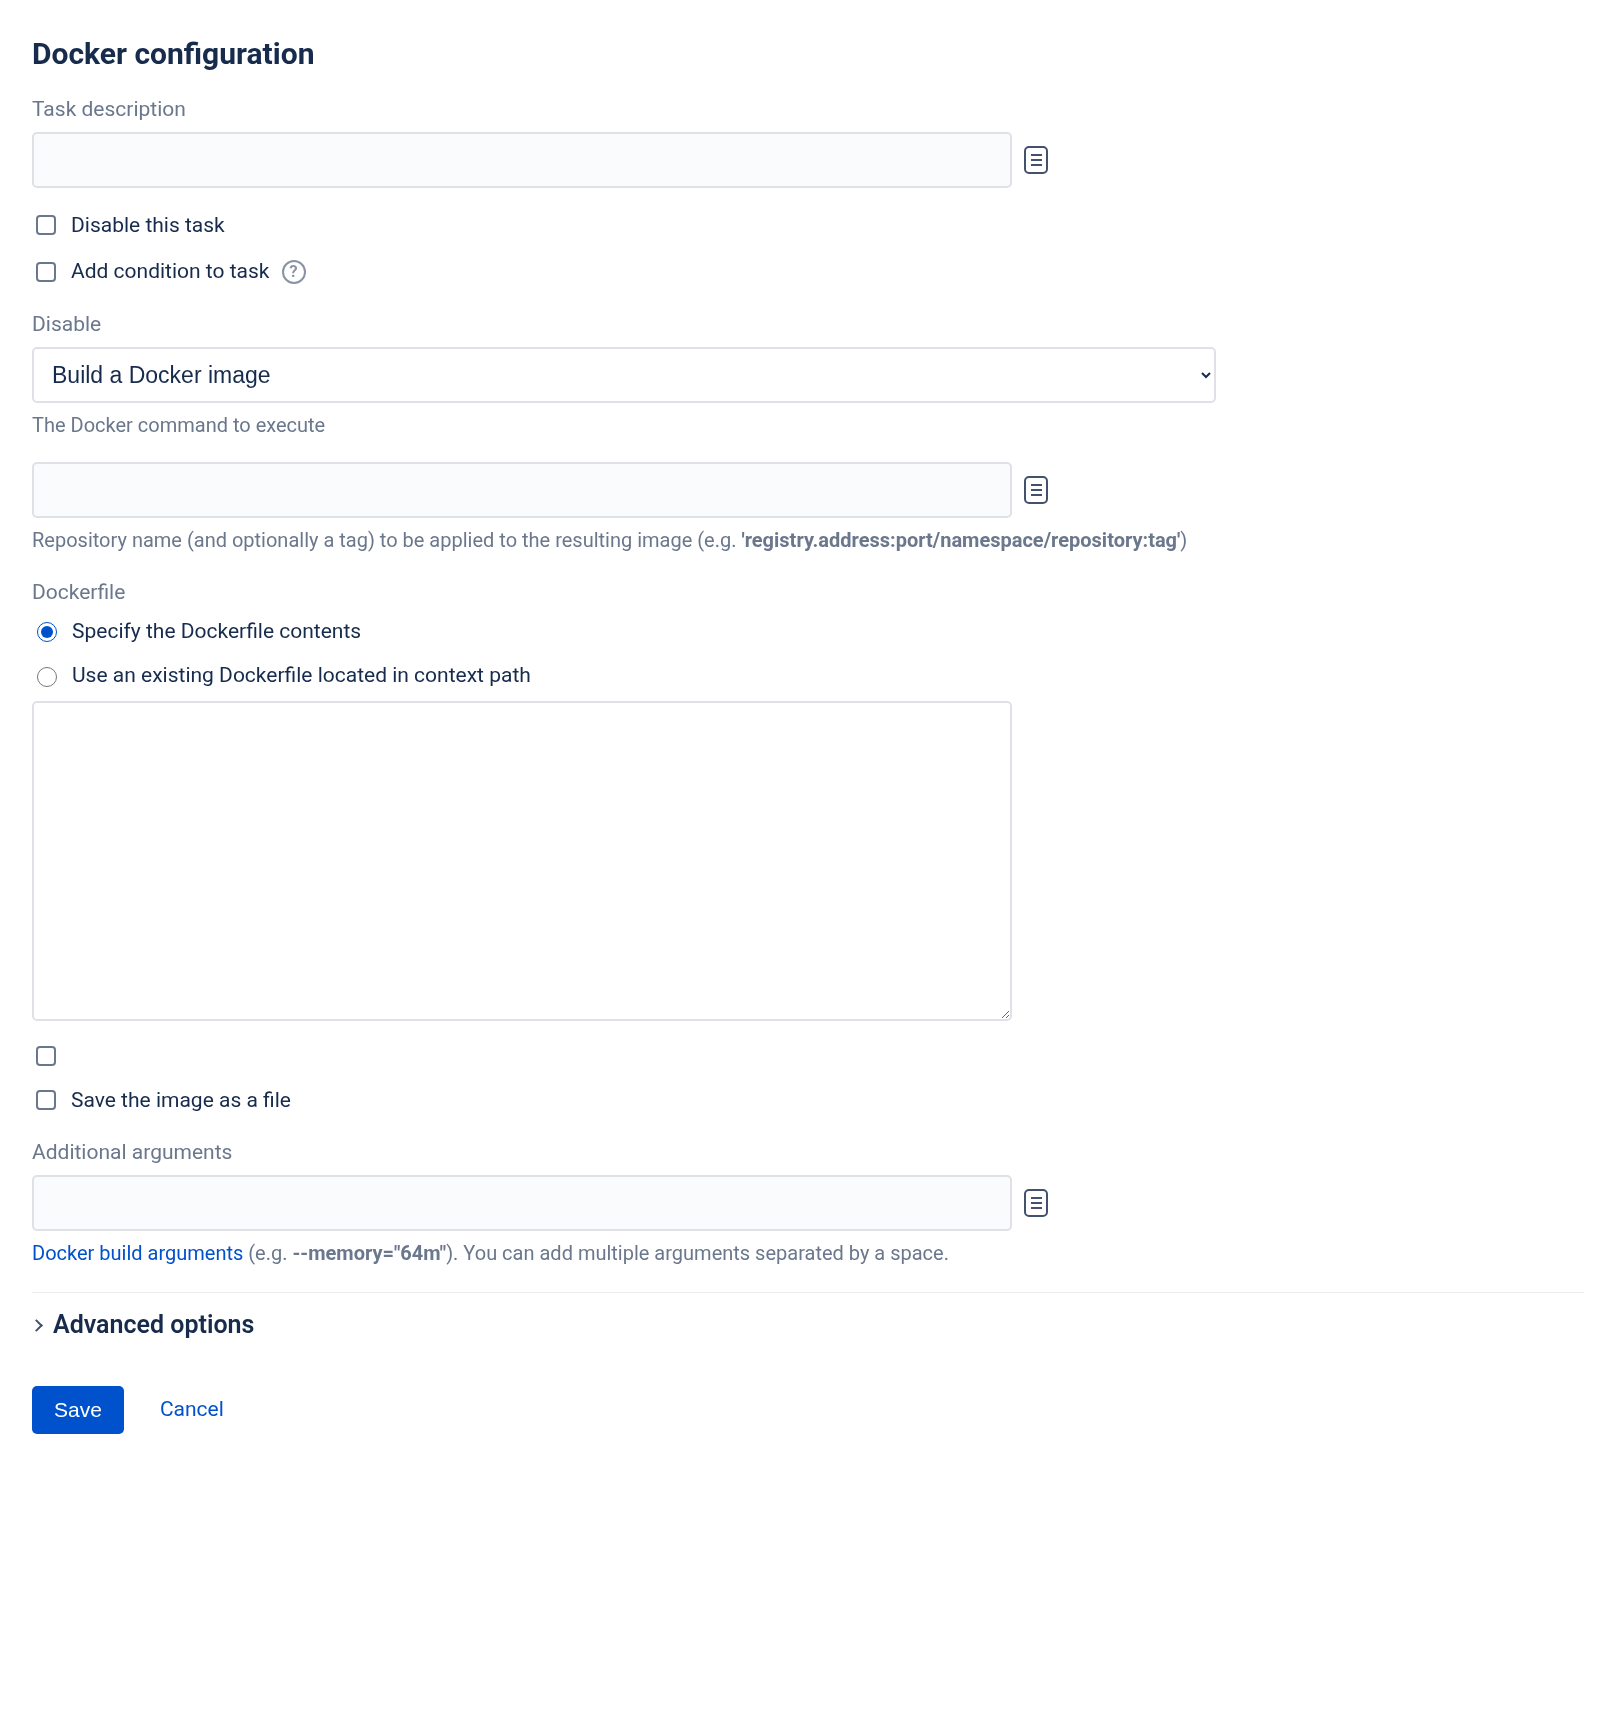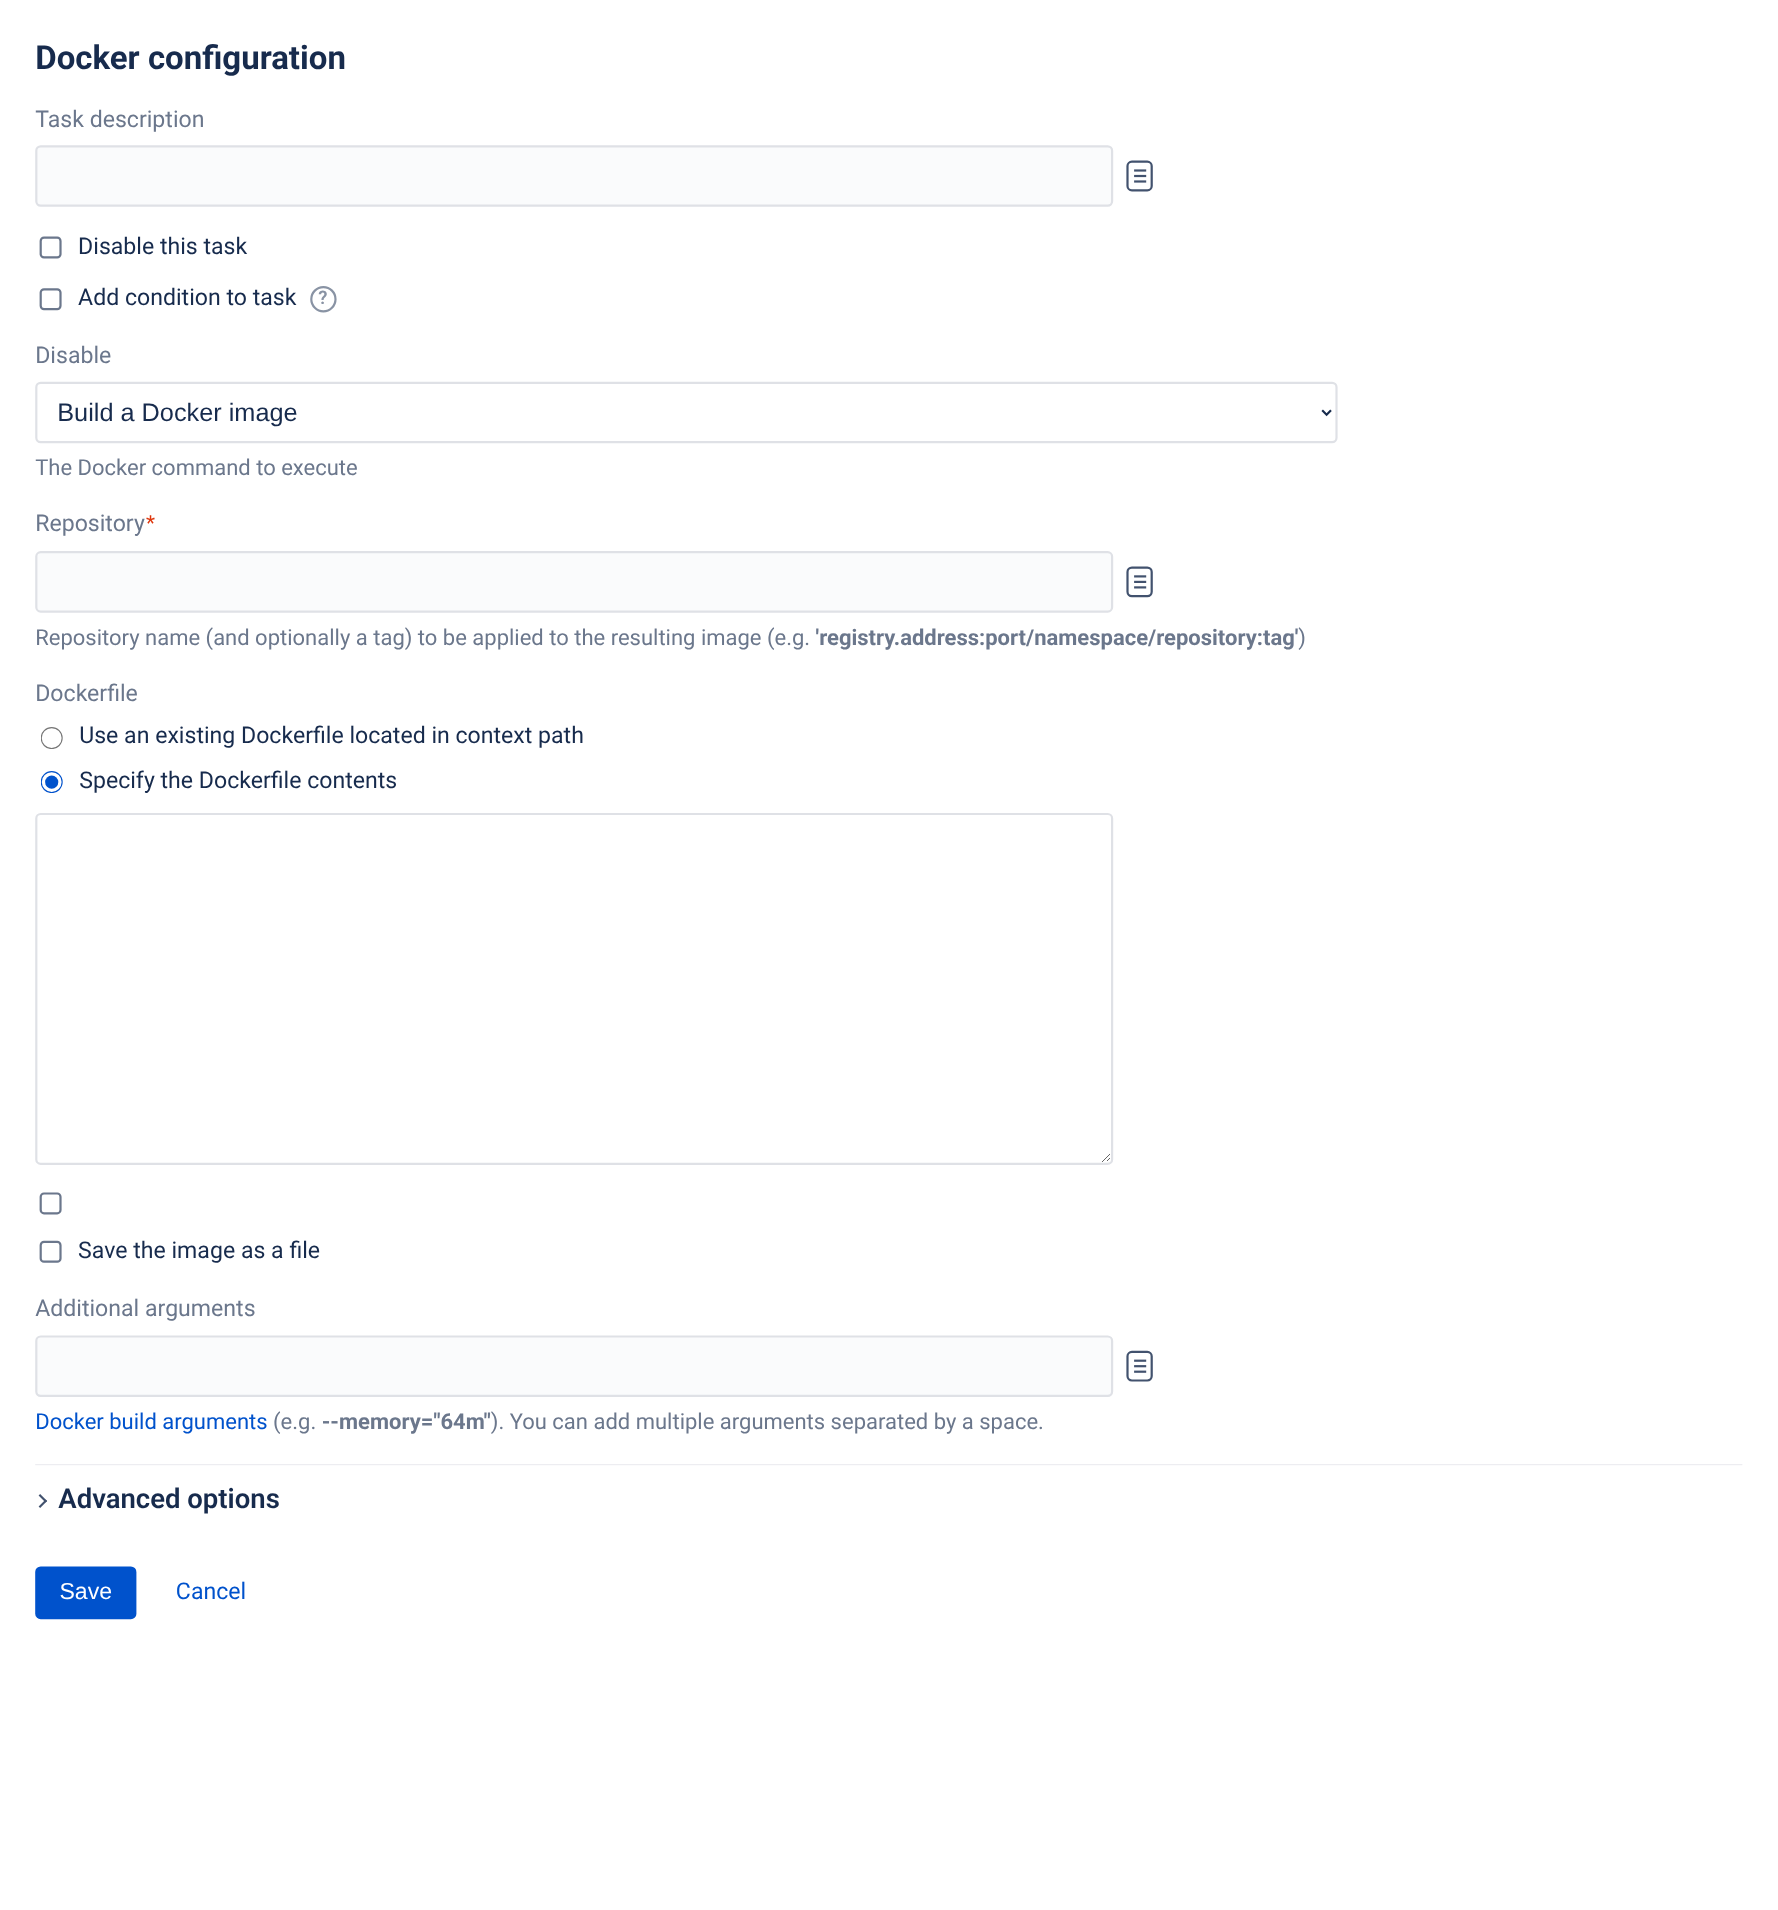--- a/index.html
+++ b/index.html
@@ -229,39 +229,38 @@
 
 <div class="field">
   <span class="label">Disable</span>
   <select class="select-input">
     <option>Build a Docker image</option>
   </select>
   <div class="helper">The Docker command to execute</div>
 </div>
 
 <div class="field">
-  <span class="label"><span>Repository</span><span class="required-asterisk">*</span></span>
   <div class="input-row">
     <input type="text" class="text-input" value="" style="">
     <span class="var-icon"></span>
   </div>
   <div class="helper">
     <span>Repository name (and optionally a tag) to be applied to the resulting image (e.g. </span><b>'registry.address:port/namespace/repository:tag'</b><span>)</span>
   </div>
 </div>
 
 <div class="field">
   <span class="label">Dockerfile</span>
+  <div class="radio-row" style="margin-bottom:14px;">
+    <input type="radio" name="df" checked="" style="">
+    <label>Specify the Dockerfile contents</label>
+  </div>
   <div class="radio-row">
     <input type="radio" name="df" style="">
     <label>Use an existing Dockerfile located in context path</label>
-  </div>
-  <div class="radio-row" style="margin-bottom:14px;">
-    <input type="radio" name="df" checked="" style="">
-    <label>Specify the Dockerfile contents</label>
   </div>
   <textarea class="textarea-input" style=""></textarea>
 </div>
 
 <div class="check-row">
   <input type="checkbox" style="">
 </div>
 
 <div class="check-row" style="margin-bottom:22px;">
   <input type="checkbox" style="">

